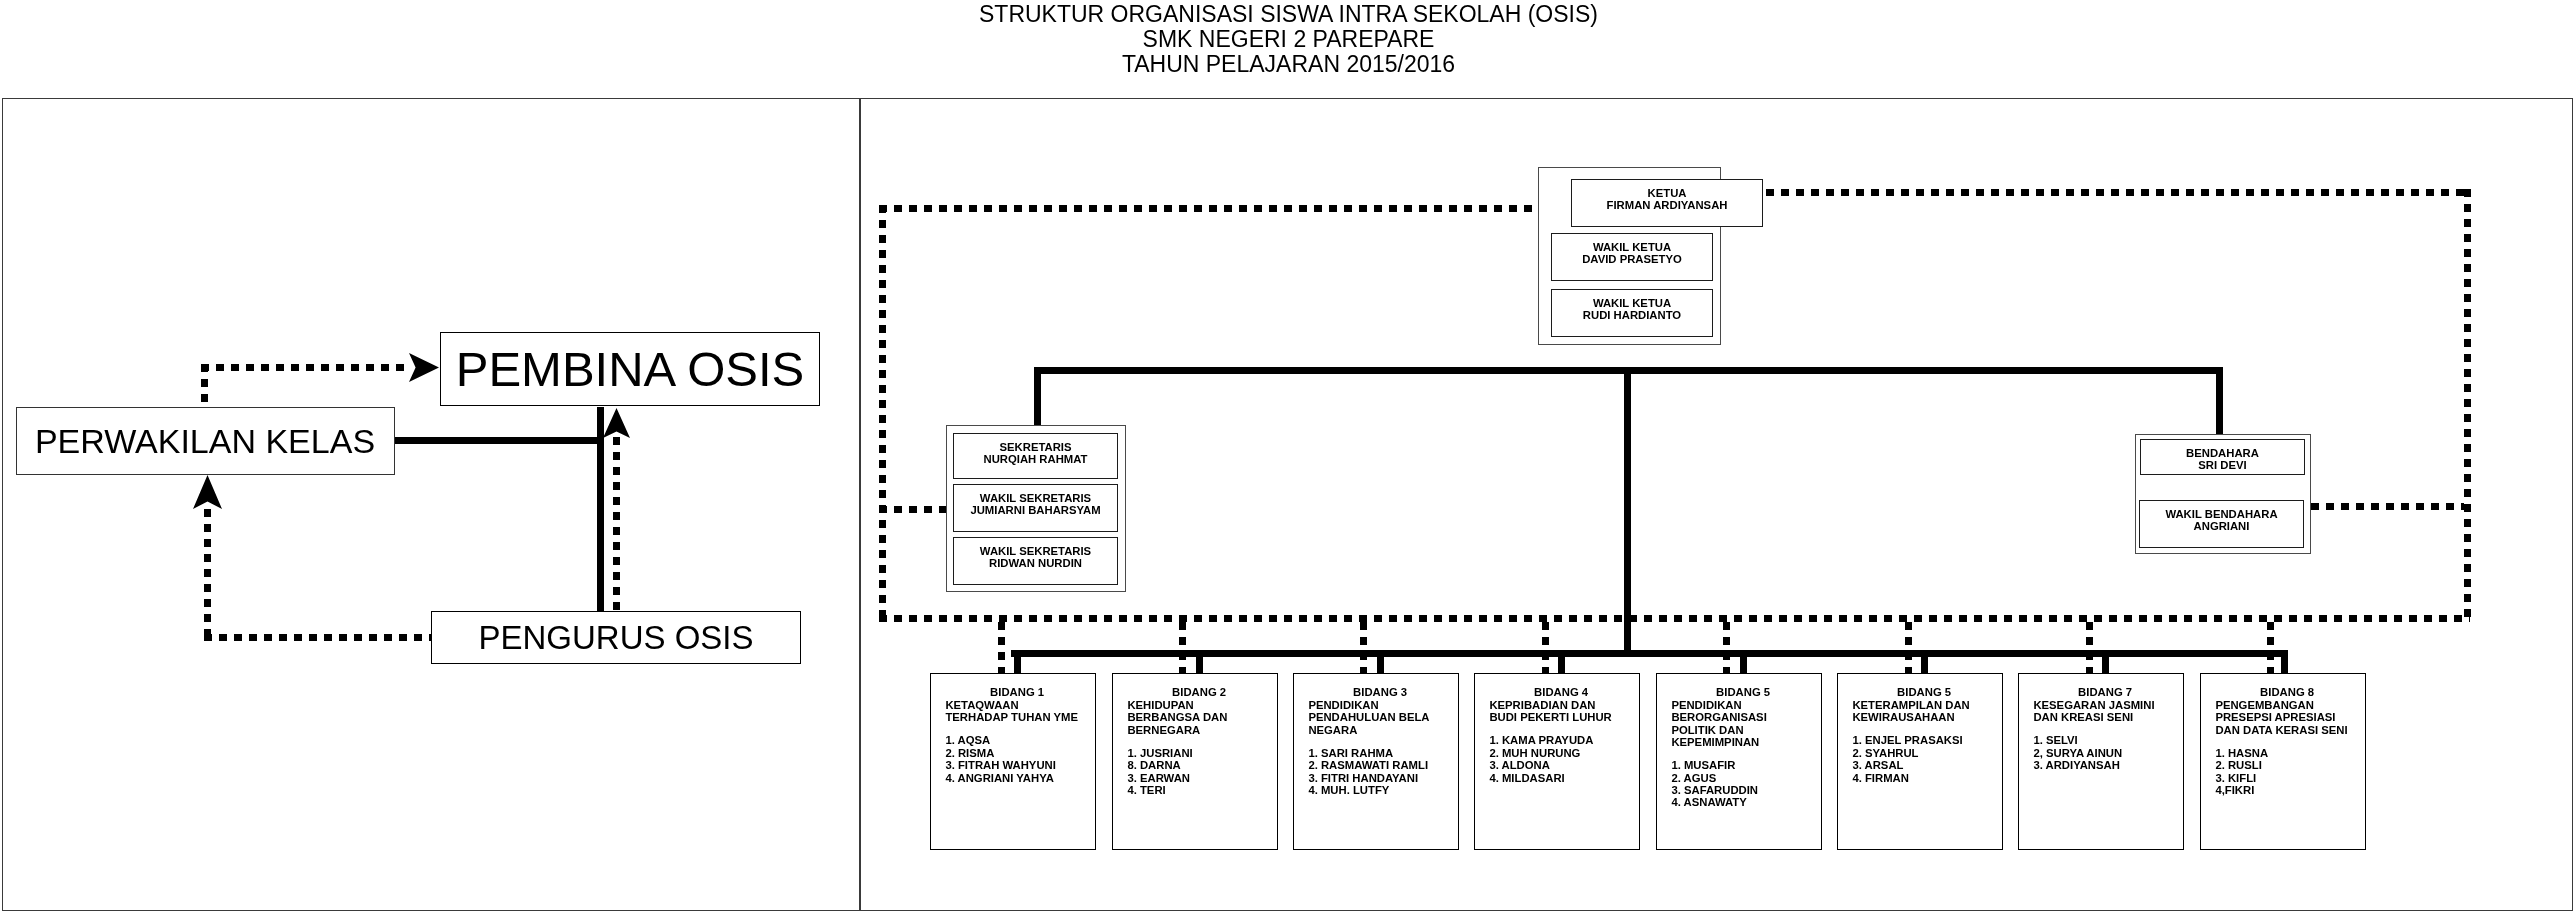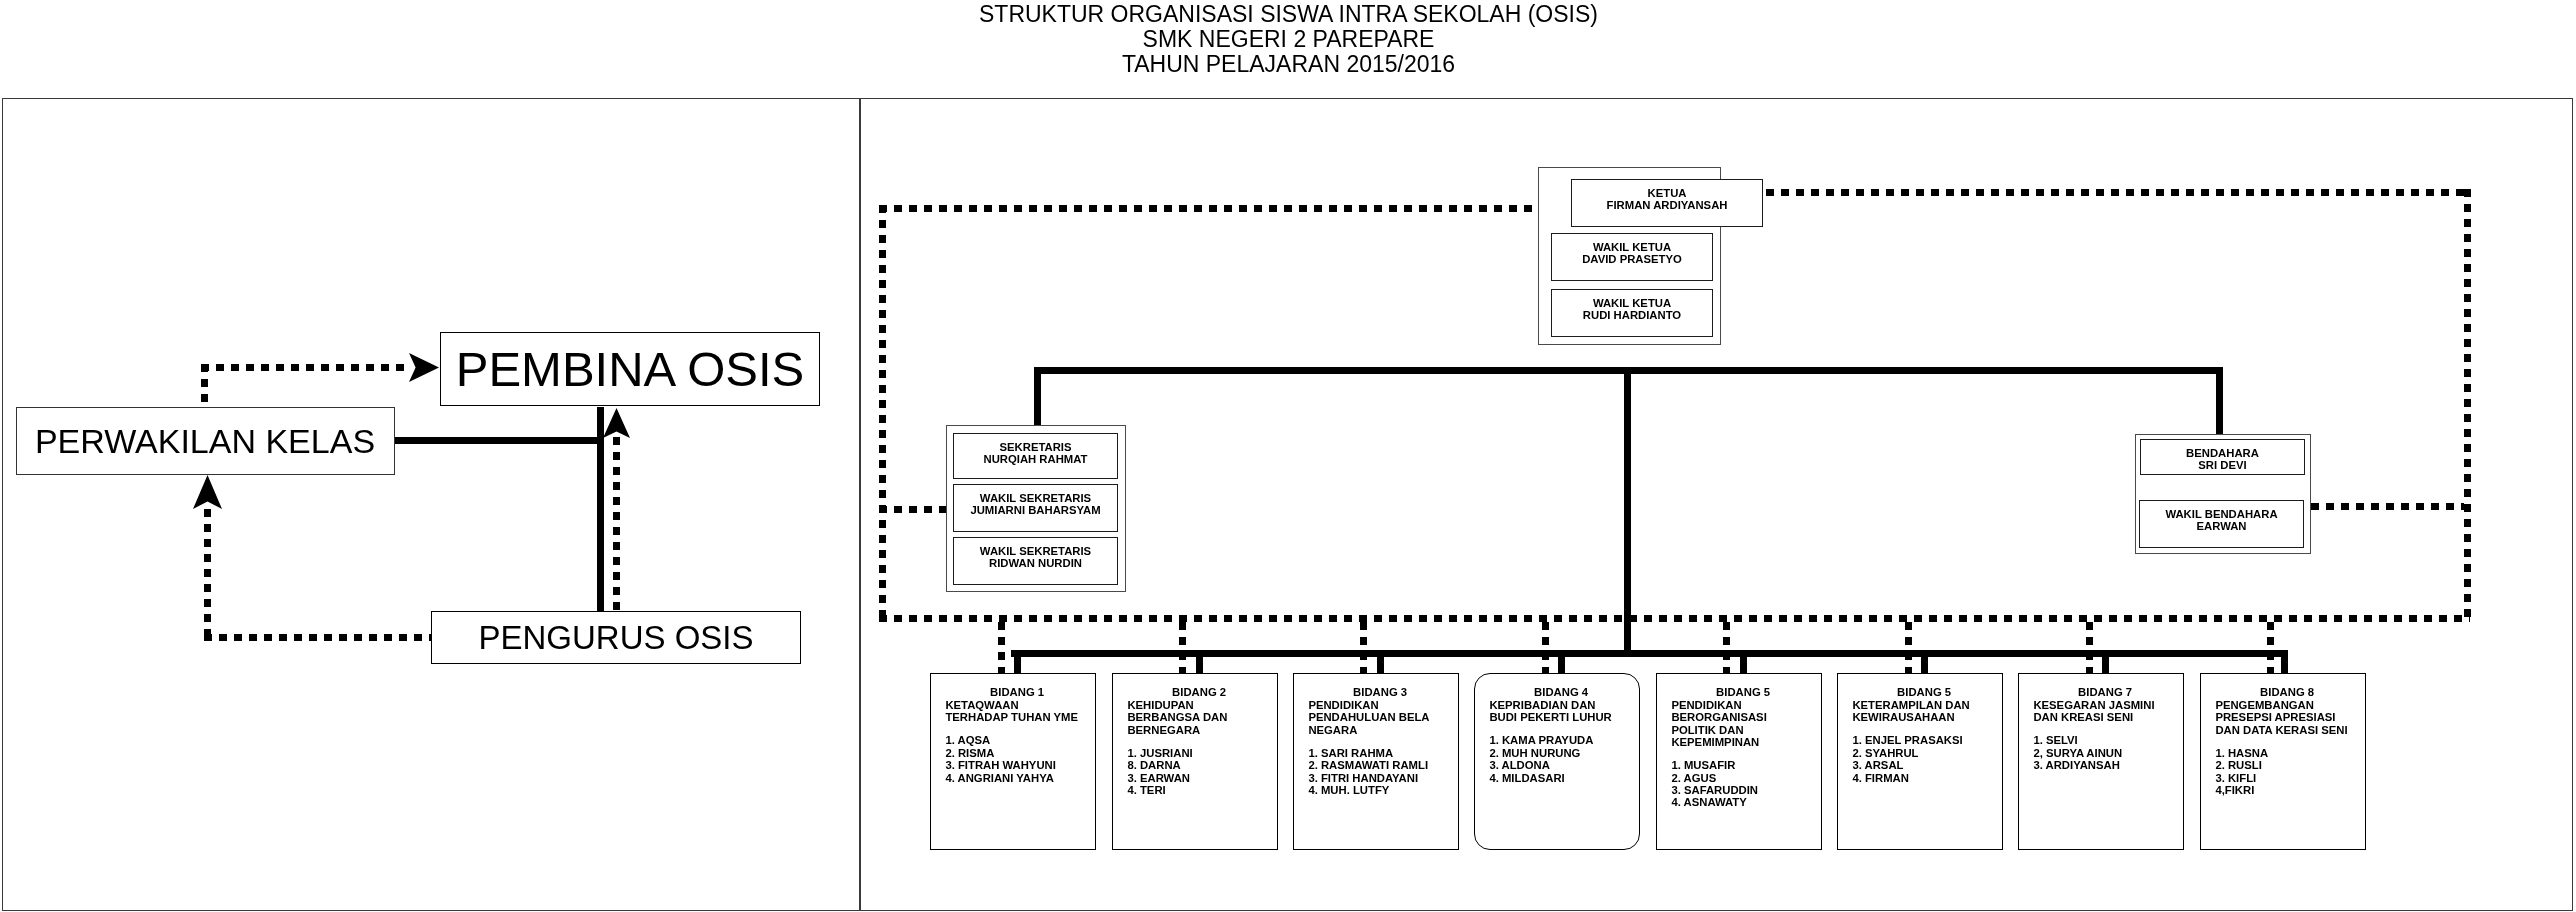--- a/index.html
+++ b/index.html
@@ -132,21 +132,21 @@
     <div>RIDWAN NURDIN</div>
   </div>
 
   <div class="abs group" style="left:2135px;top:434px;width:176px;height:120px;"></div>
   <div class="abs cell" style="left:2140px;top:439px;width:165px;height:36px;">
     <div>BENDAHARA</div>
     <div>SRI DEVI</div>
   </div>
   <div class="abs cell" style="left:2139px;top:500px;width:165px;height:48px;">
     <div>WAKIL BENDAHARA</div>
-    <div>EARWAN</div>
+    <div>ANGRIANI</div>
   </div>
 
   <div class="abs bidang" style="left:930px;">
     <div class="bt">BIDANG 1</div>
     <div>KETAQWAAN</div>
     <div>TERHADAP TUHAN YME</div>
 
     <div class="gap"></div>
     <div>1. AQSA</div>
     <div>2. RISMA</div>
@@ -173,21 +173,21 @@
     <div>PENDAHULUAN BELA</div>
     <div>NEGARA</div>
 
     <div class="gap"></div>
     <div>1. SARI RAHMA</div>
     <div>2. RASMAWATI RAMLI</div>
     <div>3. FITRI HANDAYANI</div>
     <div>4. MUH. LUTFY</div>
   </div>
 
-  <div class="abs bidang" style="left:1474px;border-radius:16px;">
+  <div class="abs bidang" style="left:1474px;">
     <div class="bt">BIDANG 4</div>
     <div>KEPRIBADIAN DAN</div>
     <div>BUDI PEKERTI LUHUR</div>
 
     <div class="gap"></div>
     <div>1. KAMA PRAYUDA</div>
     <div>2. MUH NURUNG</div>
     <div>3. ALDONA</div>
     <div>4. MILDASARI</div>
   </div>

